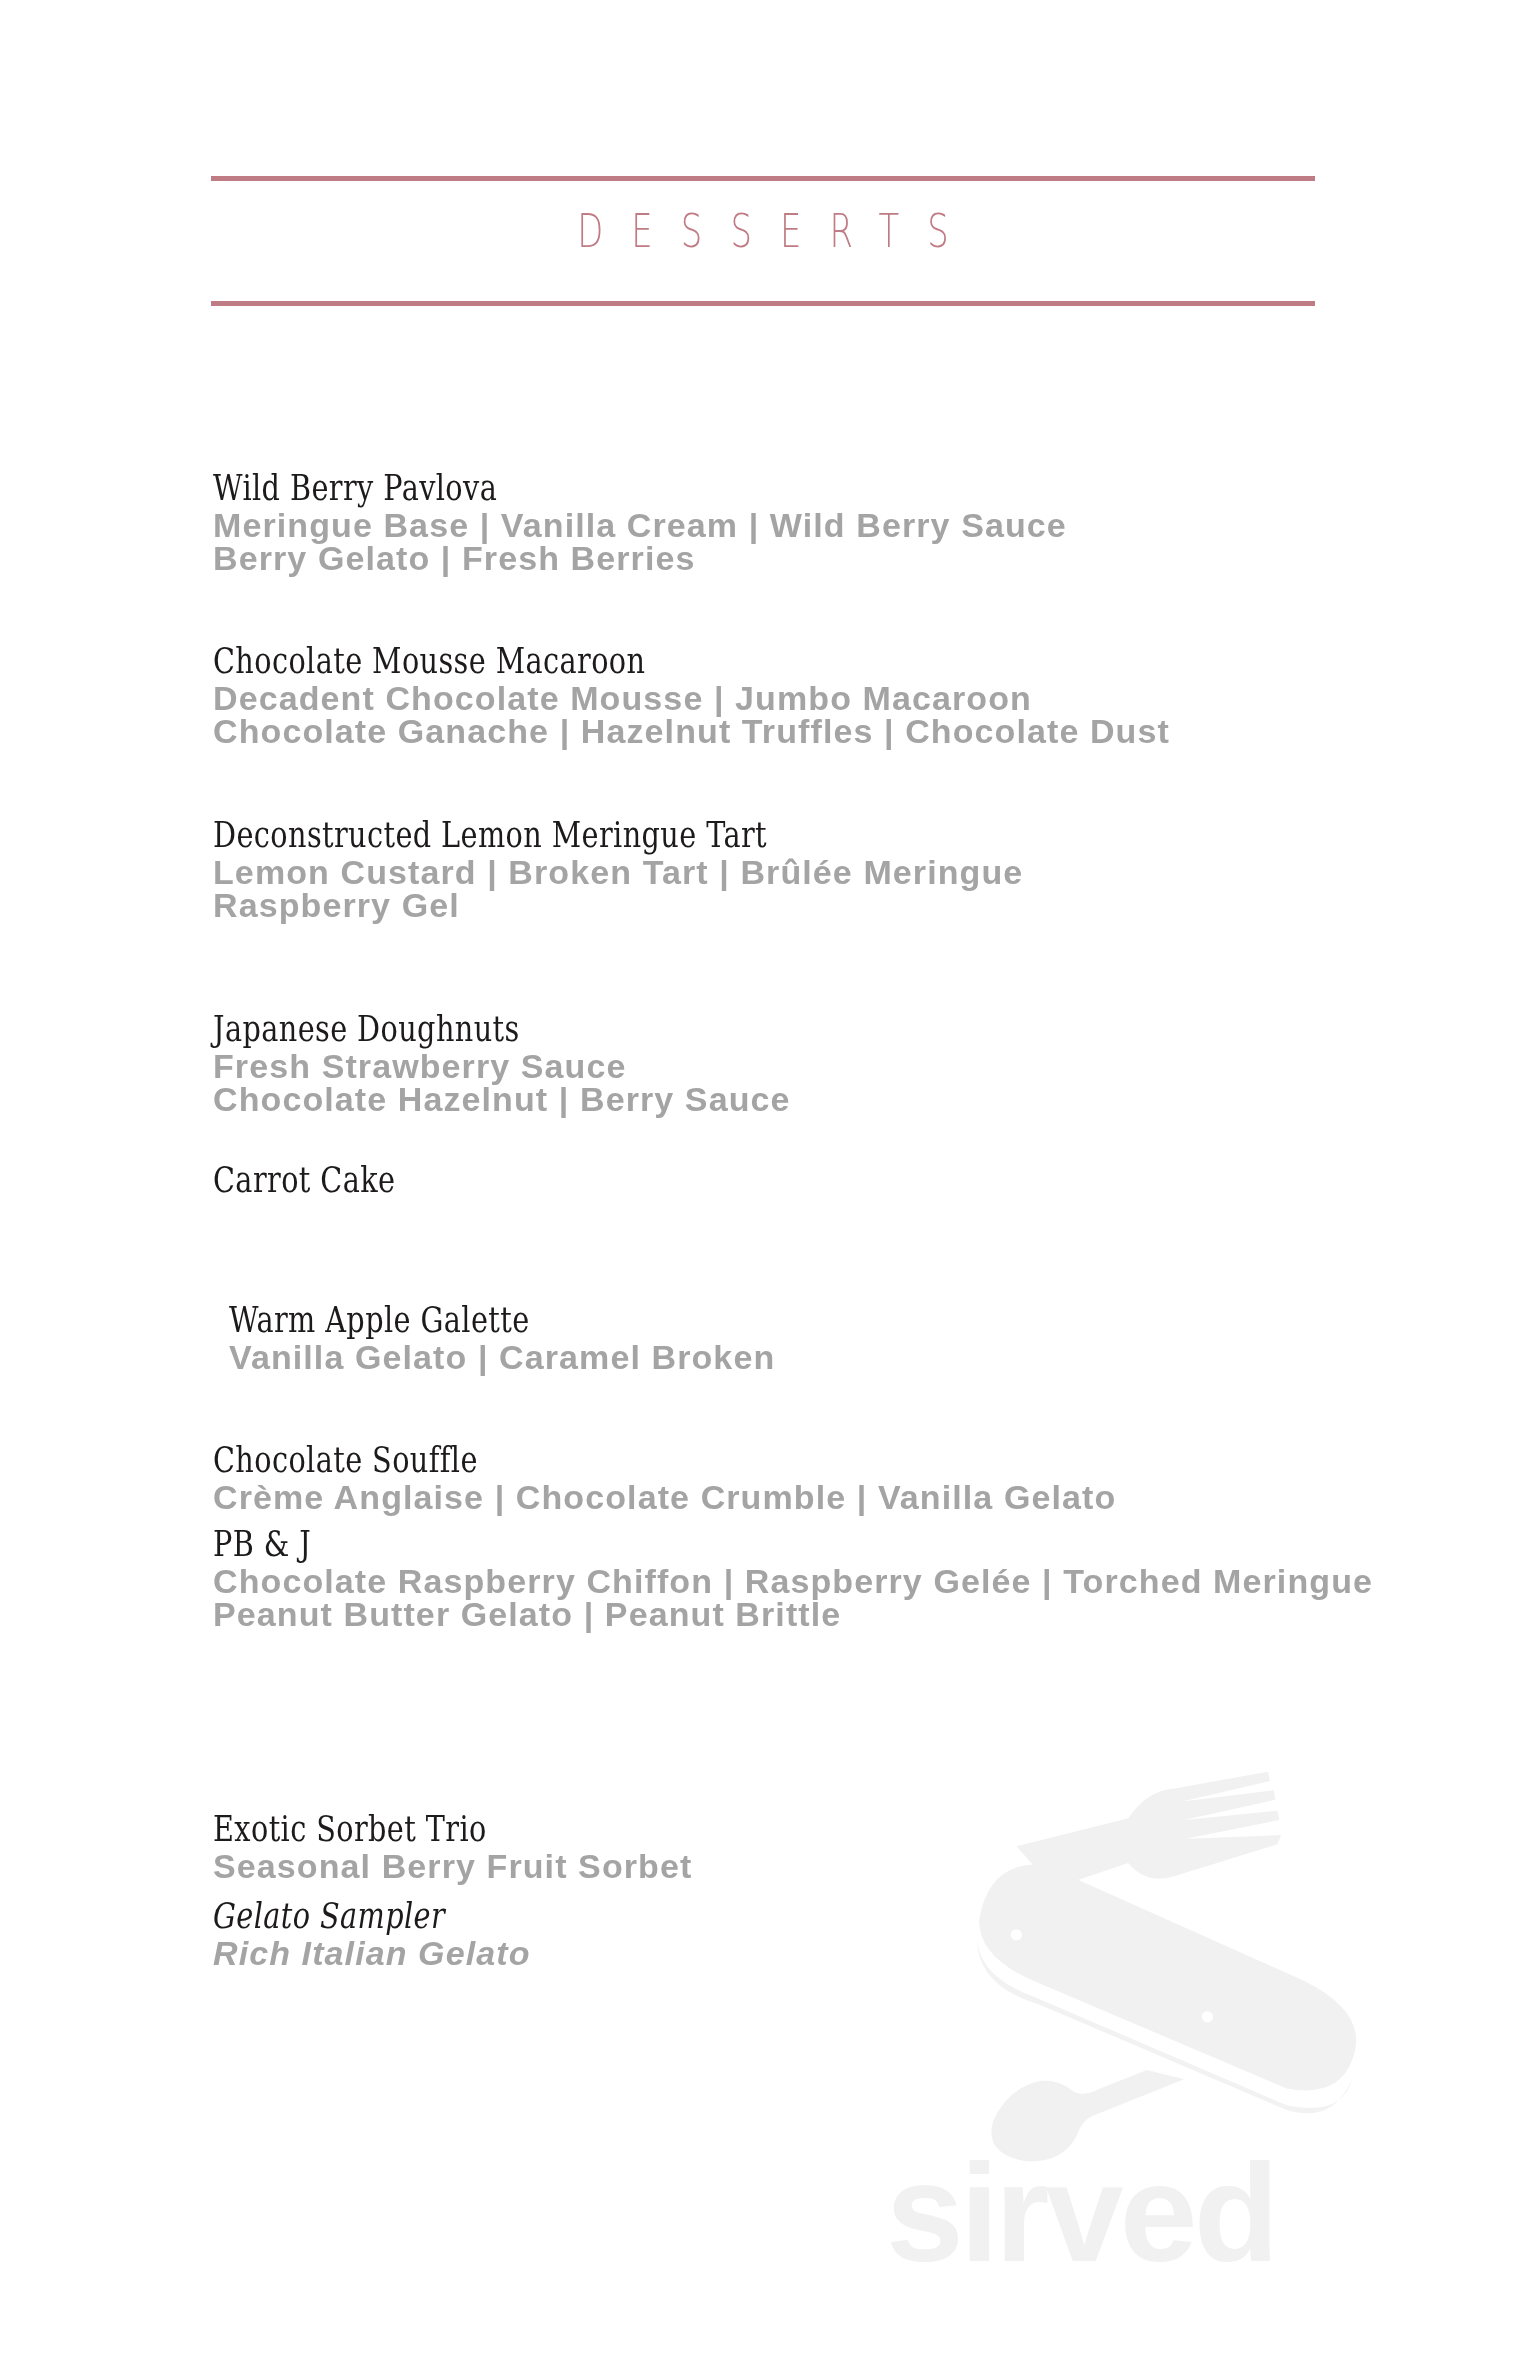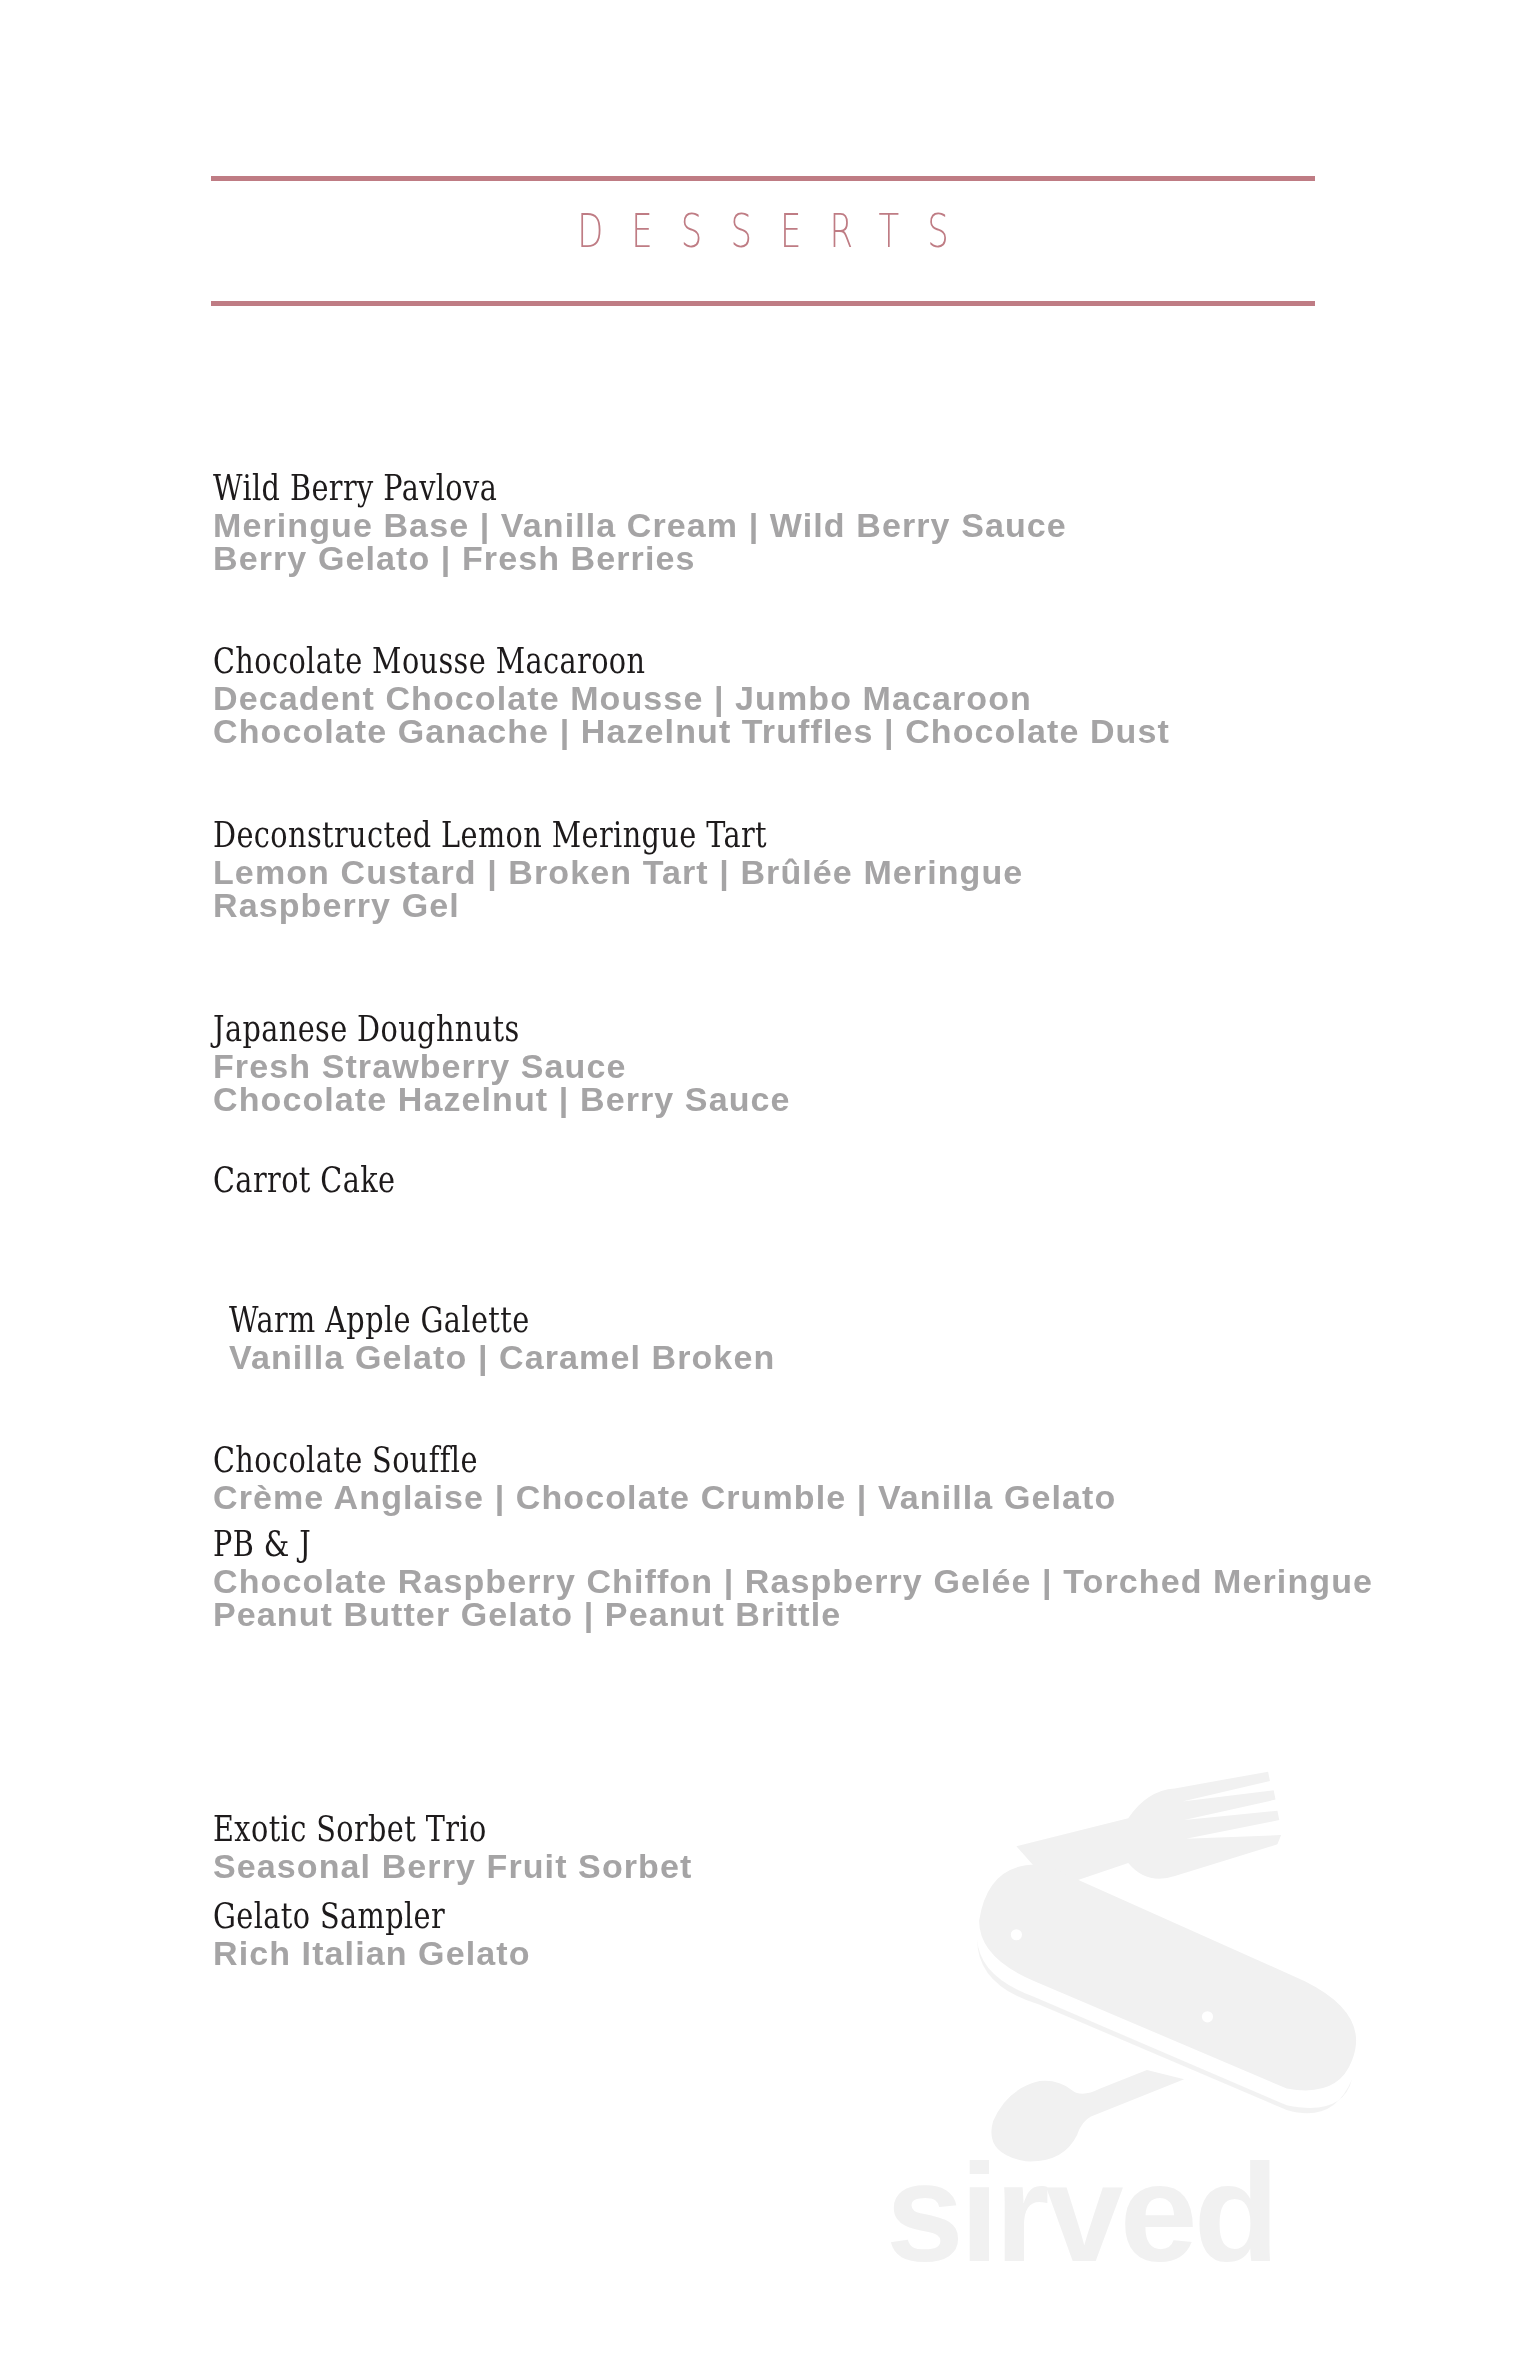--- a/index.html
+++ b/index.html
@@ -75,21 +75,21 @@
   <span class="item-name">PB &amp; J</span>
   <span class="item-desc">Chocolate Raspberry Chiffon | Raspberry Gelée | Torched Meringue</span>
   <span class="item-desc">Peanut Butter Gelato | Peanut Brittle</span>
 </div>
 
 <div class="item" style="top:1809px;">
   <span class="item-name">Exotic Sorbet Trio</span>
   <span class="item-desc">Seasonal Berry Fruit Sorbet</span>
 </div>
 
-<div class="item" style="top:1896px;">
+<div class="item" style="top:1896px;font-style:italic;">
   <span class="item-name">Gelato Sampler</span>
   <span class="item-desc">Rich Italian Gelato</span>
 </div>
 
 <svg class="watermark" viewBox="0 0 700 560">
   <g fill="#f1f1f1">
 
     <path d="M160 100 L280 70 Q300 40 330 38 L430 20 L432 30 L338 52 L436 40 L438 50 L340 72 L440 62 L442 72 L342 92 L444 88 L440 98 L330 132 Q300 142 280 118 L200 145 Z"></path>
 
     <path d="M120 180 Q130 115 190 120 L470 245 Q540 280 520 330 Q505 370 450 360 L180 245 Q120 220 120 180 Z"></path>

